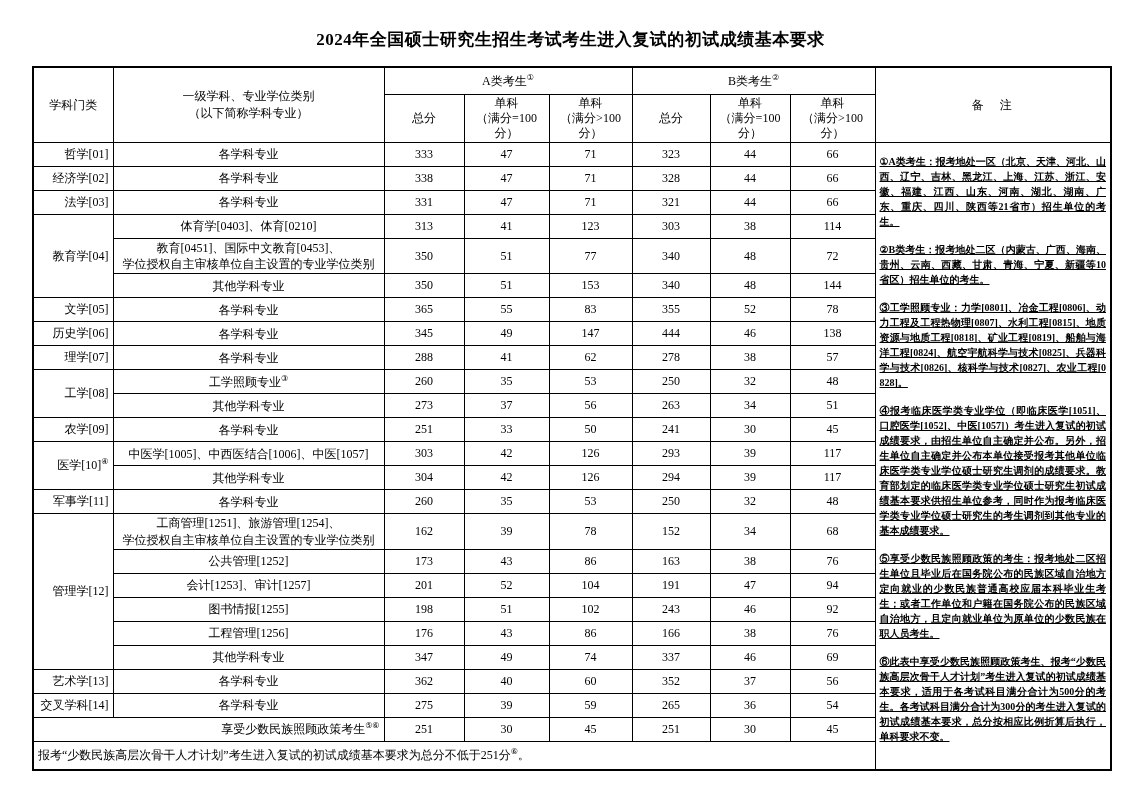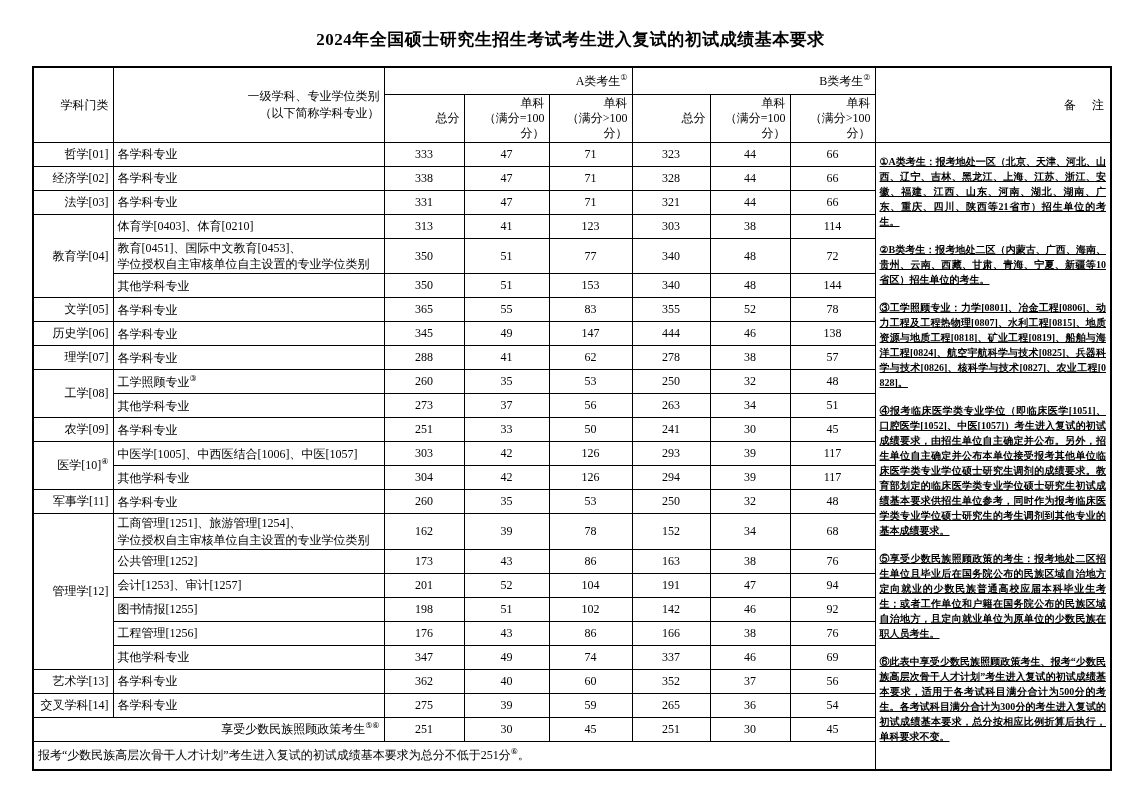--- a/index.html
+++ b/index.html
@@ -14,25 +14,25 @@
   }
   table.score-table{
     position:absolute;left:32px;top:66px;width:1078px;
     border-collapse:collapse;table-layout:fixed;
     border:2px solid #000;
   }
   .score-table th,.score-table td{
     border:1px solid #000;font-size:12px;padding:1px 4px;
     vertical-align:middle;word-break:break-all;
   }
-  .score-table thead th{font-weight:normal;text-align:right;}
+  .score-table thead th{font-weight:normal;text-align:center;}
   .h-row1 th{height:24px;}
   .h-row2 th{height:42px;white-space:pre-line;line-height:1.25;}
   .cat{height:21px;text-align:right;padding-left:6px;}
-  .disc{height:21px;text-align:left;padding-left:7px;white-space:pre-line;line-height:1.35;}
+  .disc{height:21px;text-align:center;padding-left:7px;white-space:pre-line;line-height:1.35;}
   .num{height:21px;text-align:center;}
   .colsep{border-left-width:2px;}
   .group-start{border-top-width:2px;}
   .remarks{
     border-left-width:2px;vertical-align:top;text-align:justify;
     padding:8px 8px 4px 8px;
   }
   .remarks p{
     margin:0 0 13px 0;font-size:10px;line-height:1.5;font-weight:600;text-decoration:underline;
   }
@@ -262,21 +262,21 @@
         <td class="num">104</td>
         <td class="num colsep">191</td>
         <td class="num">47</td>
         <td class="num">94</td>
       </tr>
       <tr>
         <td class="disc">图书情报[1255]</td>
         <td class="num colsep">198</td>
         <td class="num">51</td>
         <td class="num">102</td>
-        <td class="num colsep">142</td>
+        <td class="num colsep">243</td>
         <td class="num">46</td>
         <td class="num">92</td>
       </tr>
       <tr>
         <td class="disc">工程管理[1256]</td>
         <td class="num colsep">176</td>
         <td class="num">43</td>
         <td class="num">86</td>
         <td class="num colsep">166</td>
         <td class="num">38</td>

